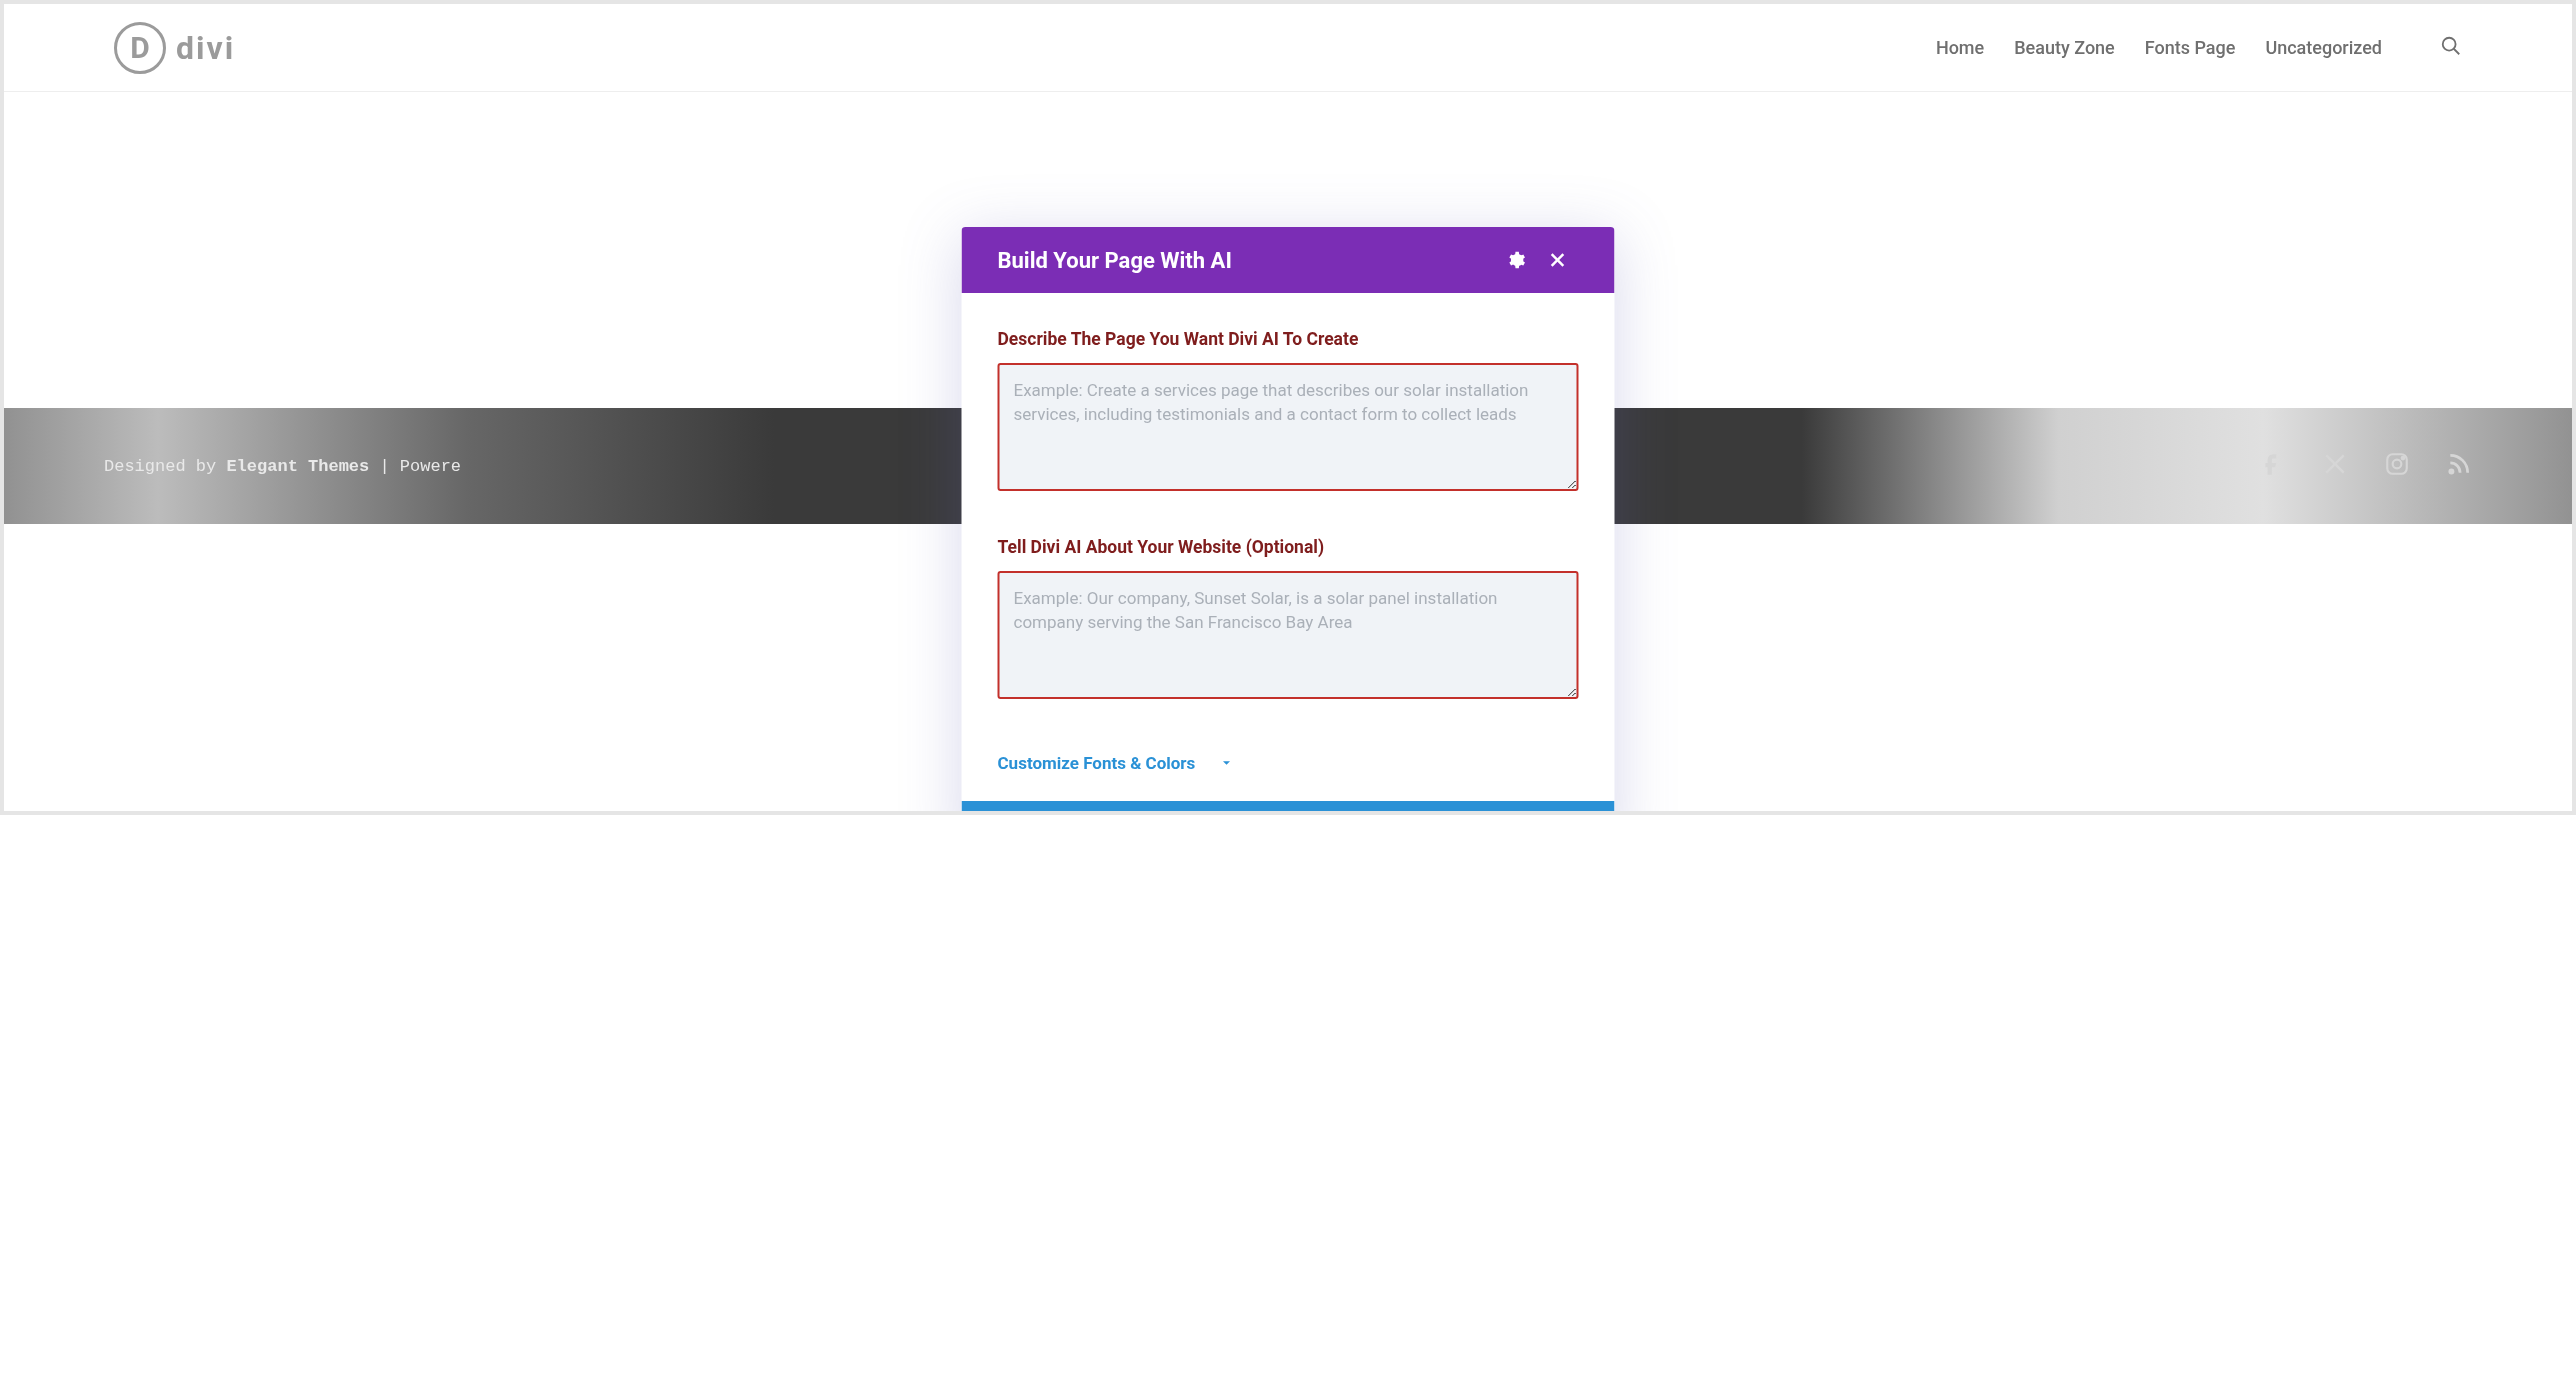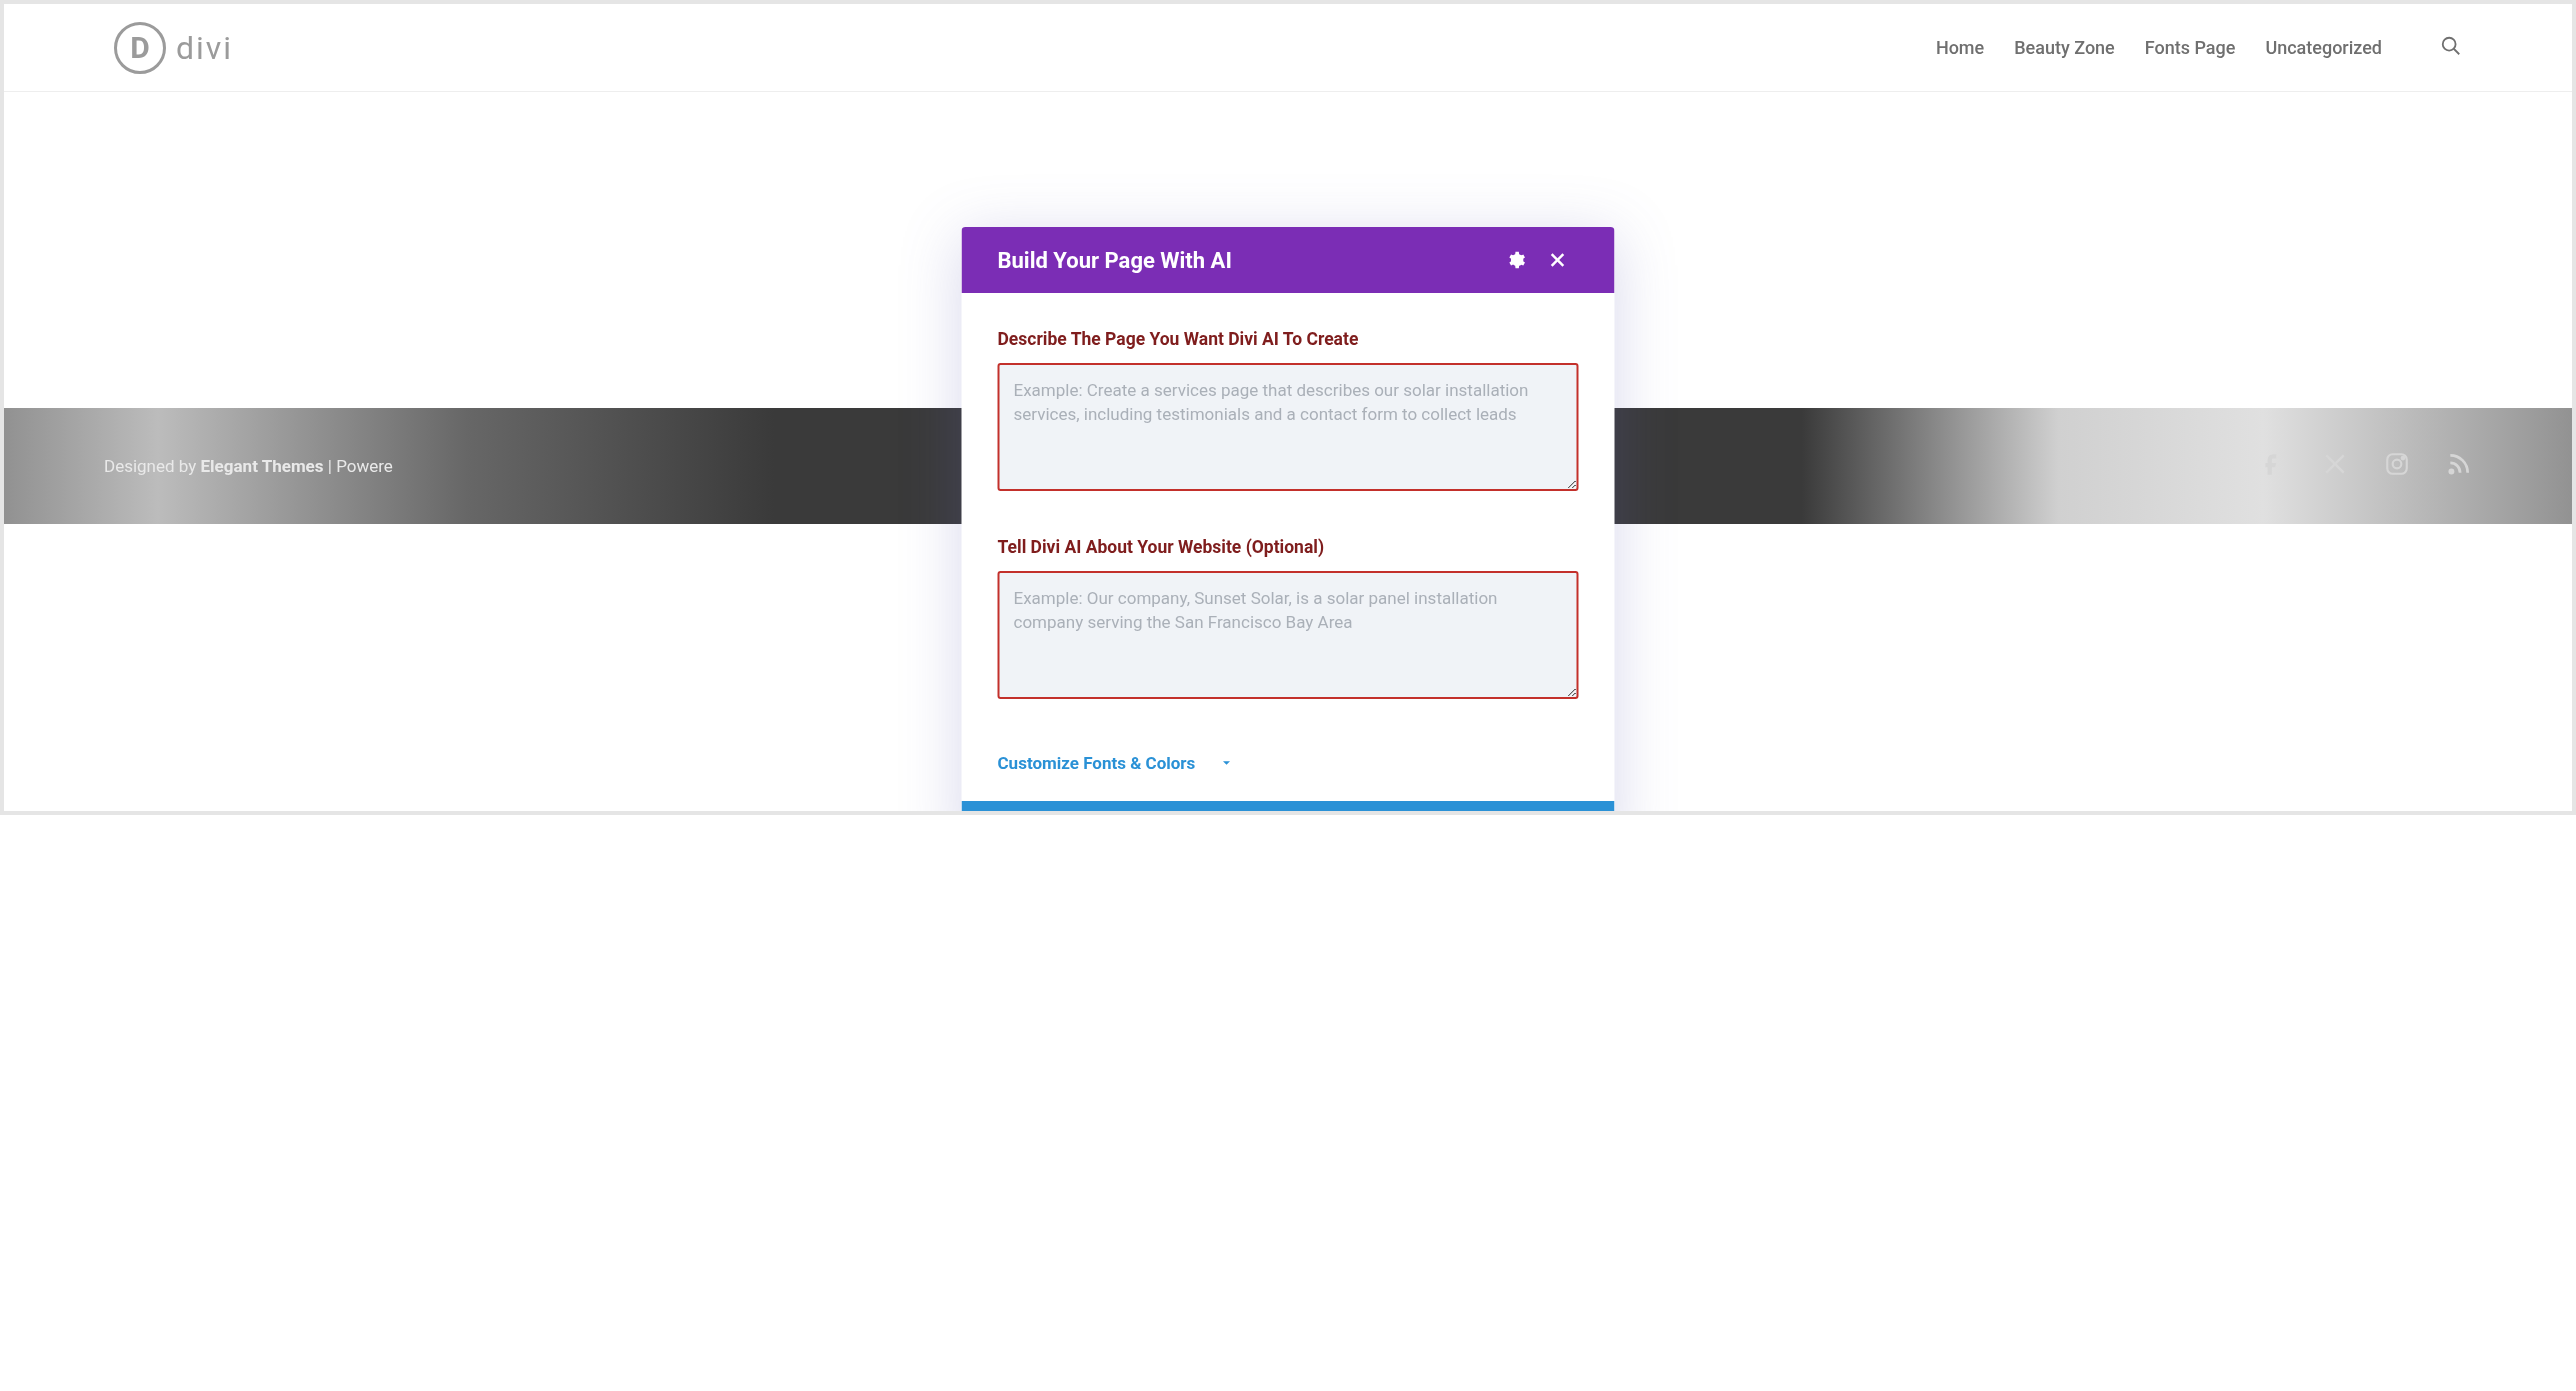--- a/index.html
+++ b/index.html
@@ -29,21 +29,21 @@
       color: #9b9b9b;
     }
     .logo-circle {
       width: 52px; height: 52px;
       border: 3px solid #9b9b9b;
       border-radius: 50%;
       display: flex; align-items: center; justify-content: center;
       font-size: 30px; font-weight: 700;
     }
     .logo-text {
-      font-size: 32px; font-weight: 400; letter-spacing: 2px;
+      font-size: 32px; font-weight: 700; letter-spacing: 2px;
     }
     .nav-spacer { flex: 1; }
     .nav-links {
       display: flex; gap: 30px; align-items: center;
     }
     .nav-link {
       color: #6f6f6f; font-size: 18px; font-weight: 500;
       cursor: pointer;
     }
     .search-icon-wrap {
@@ -64,21 +64,21 @@
       top: 316px;
       left: 0; right: 0;
       height: 116px;
       background: linear-gradient(90deg, #919191 0%, #bcbcbc 6%, #676767 18%, #3a3a3a 30%, #3a3a3a 70%, #d0d0d0 80%, #e0e0e0 88%, #929292 100%);
       display: flex;
       align-items: center;
       padding: 0 100px;
       justify-content: space-between;
     }
     .footer-text {
-      color: #e9e9e9; font-size: 17px;
+      color: #e9e9e9; font-size: 17px; font-family: Liberation Mono, monospace;
     }
     .footer-text .strong { font-weight: 700; }
     .footer-social { display: flex; gap: 36px; align-items: center; }
     .social-ico { color: #d6d6d6; cursor: pointer; }
 
     
     .modal {
       position: absolute;
       top: 135px;
       left: 50%;

